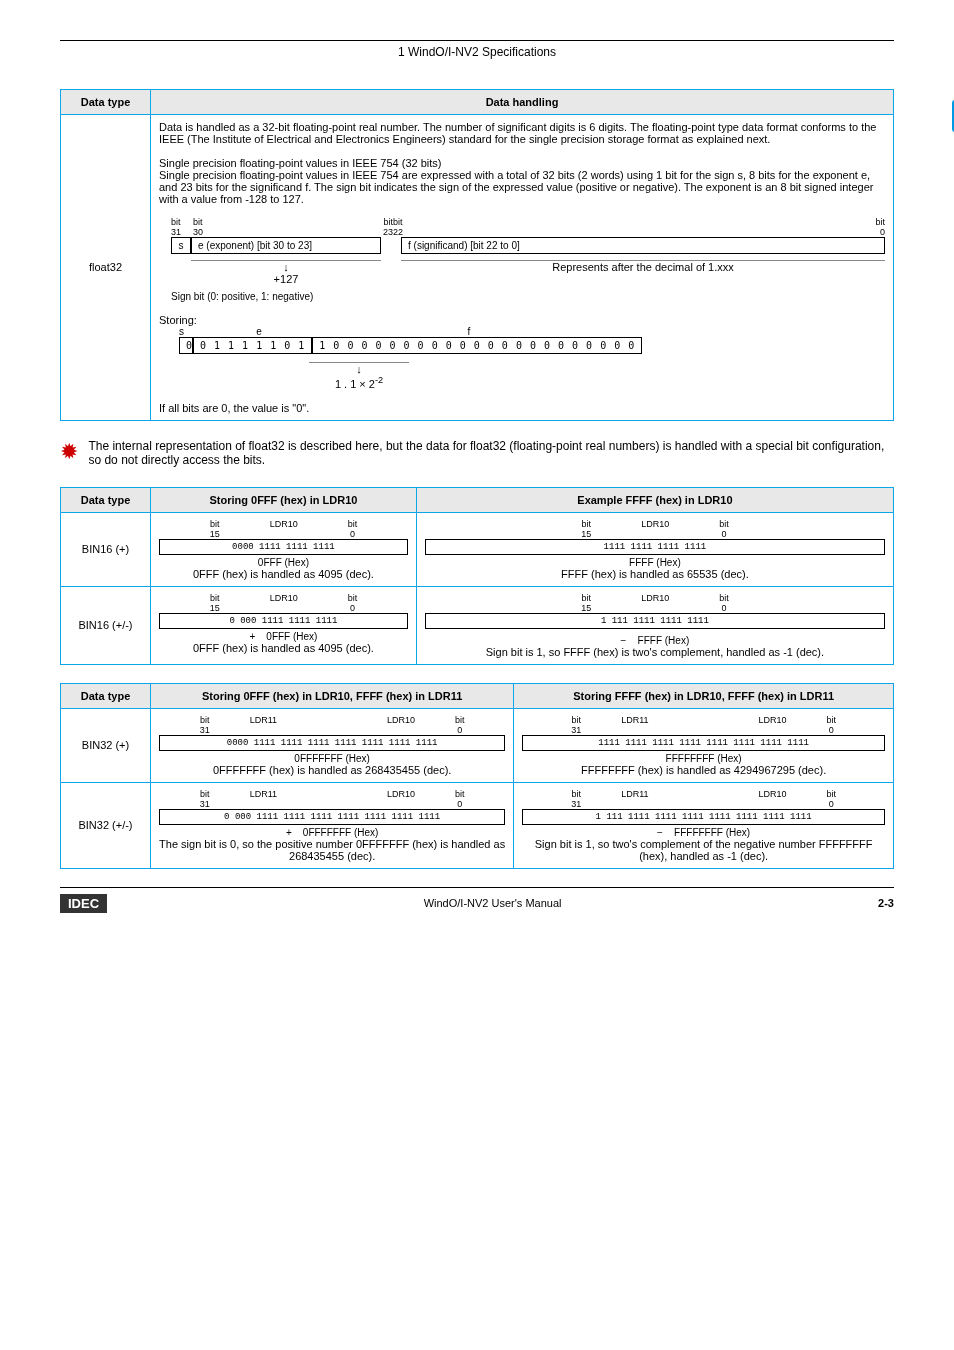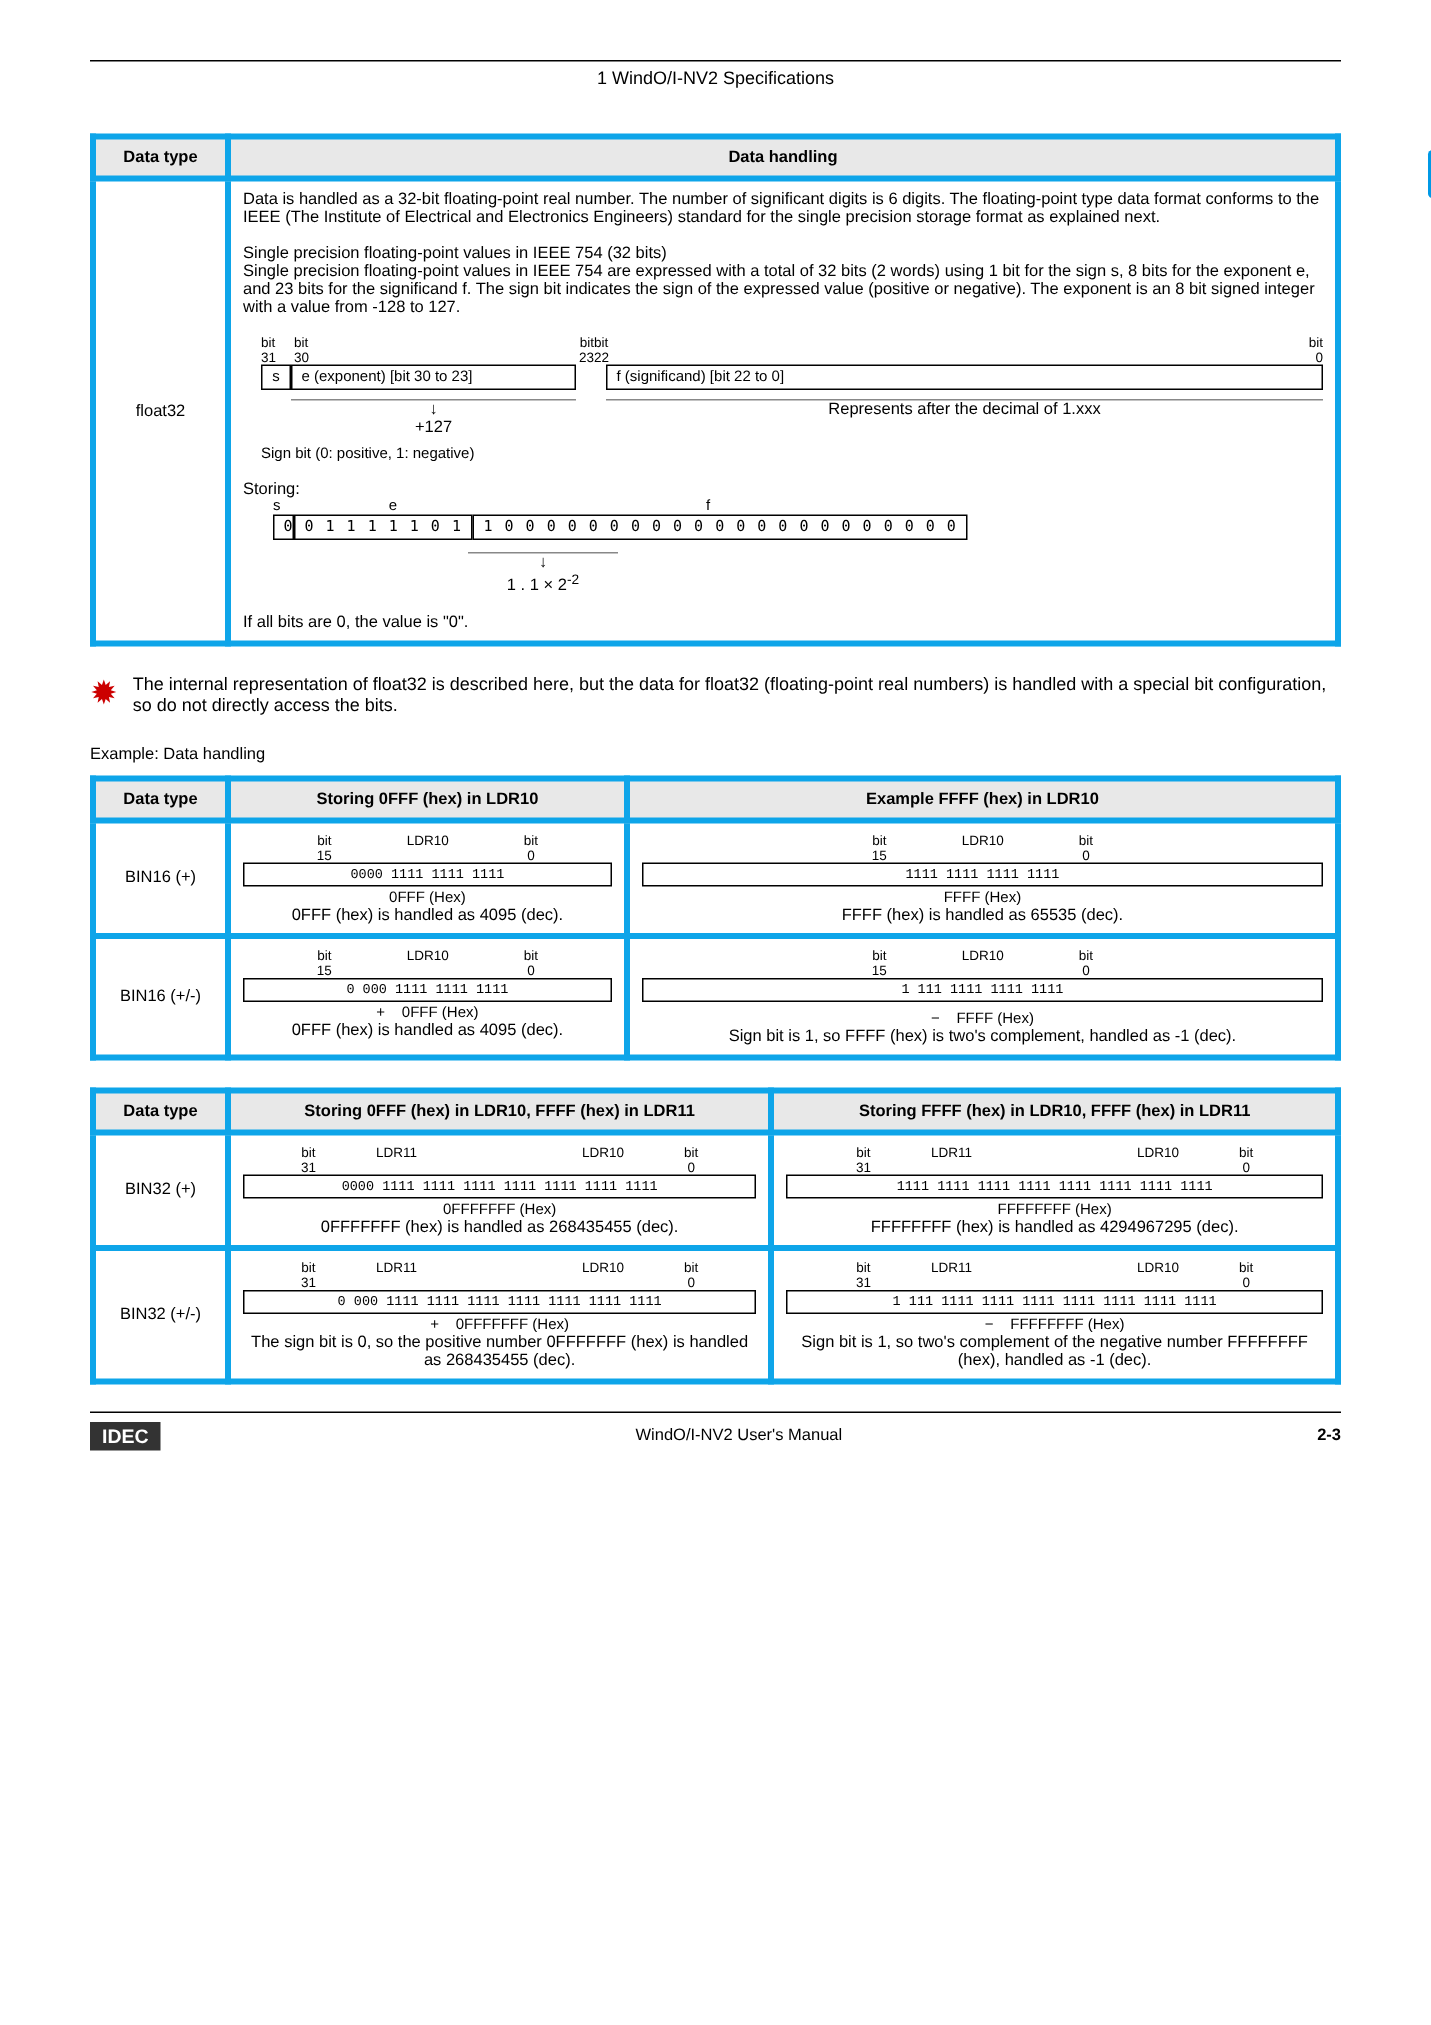--- a/index.html
+++ b/index.html
@@ -2,21 +2,21 @@
 <html><head>
 <meta charset="utf-8">
 <style>
   * { box-sizing: border-box; margin: 0; padding: 0; }
   body { font-family: Arial, sans-serif; font-size: 12px; background: #fff; width: 954px; margin: 0 auto; color: #000; }
   .page { padding: 40px 60px 20px 60px; position: relative; }
   .header-line { border-top: 1px solid #000; margin-bottom: 4px; }
   .header-text { text-align: center; font-size: 12px; margin-bottom: 30px; }
   .side-tab { position: absolute; right: -30px; top: 100px; width: 32px; height: 32px; background: #0099e6; color: #fff; font-size: 18px; font-weight: bold; display:flex; align-items:center; justify-content:center; border-radius: 3px; }
   table.main { border-collapse: collapse; width: 100%; margin-bottom: 18px; }
-  table.main th, table.main td { border: 4px solid #0ea5e9; padding: 6px 8px; font-size: 11px; vertical-align: top; }
+  table.main th, table.main td { border: 1px solid #0ea5e9; padding: 6px 8px; font-size: 11px; vertical-align: top; }
   table.main th { background: #e8e8e8; font-weight: bold; text-align: center; }
   .centered { text-align:center; vertical-align: middle !important; }
   .bitbox { border:1px solid #000; padding:2px 6px; font-size:10px; }
   .note { display:flex; gap:10px; margin: 10px 0 20px 0; align-items:flex-start; }
   .note-icon { font-size:22px; color:#c00; }
   .example-label { margin: 4px 0 8px 0; font-size:11px; }
   .bitstring { font-family: monospace; letter-spacing: 1px; }
   .reg-row { border:1px solid #000; padding:2px 4px; font-family:monospace; letter-spacing:0px; font-size:10px; white-space:nowrap; }
   .footer { border-top:1px solid #000; display:flex; justify-content:space-between; font-size:11px; padding-top:6px; align-items:center; }
   .logo { font-weight:bold; font-size:13px; background:#333; color:#fff; padding:2px 8px; }
@@ -92,21 +92,20 @@
       </td>
     </tr>
   </tbody>
     </table>
 
   <div class="note">
     <div class="note-icon">✹</div>
     <div>The internal representation of float32 is described here, but the data for float32 (floating-point real numbers) is handled with a special bit configuration, so do not directly access the bits.</div>
   </div>
 
-  <div class="example-label">Example:    Data handling</div>
 
   <table class="main">
     <tbody>
         <tr>
       <th style="width:90px;">Data type</th>
       <th>Storing 0FFF (hex) in LDR10</th>
       <th>Example FFFF (hex) in LDR10</th>
     </tr>
     <tr>
       <td class="centered">BIN16 (+)</td>

